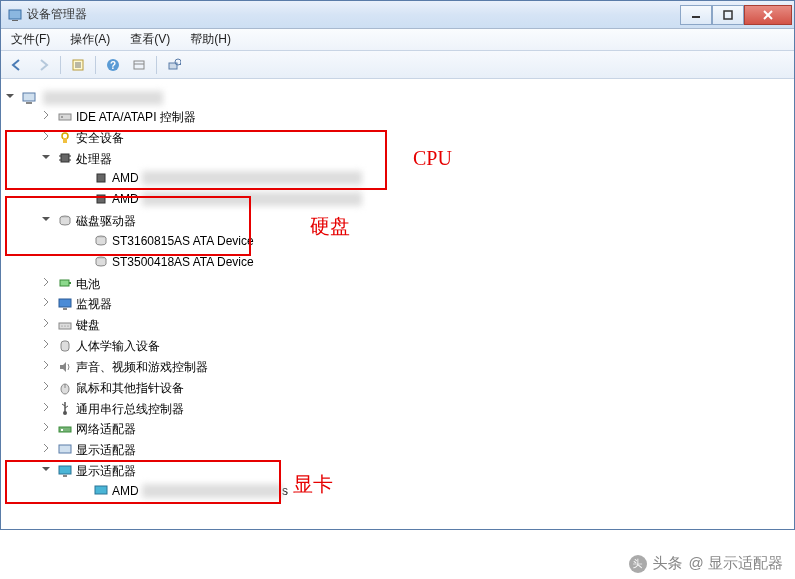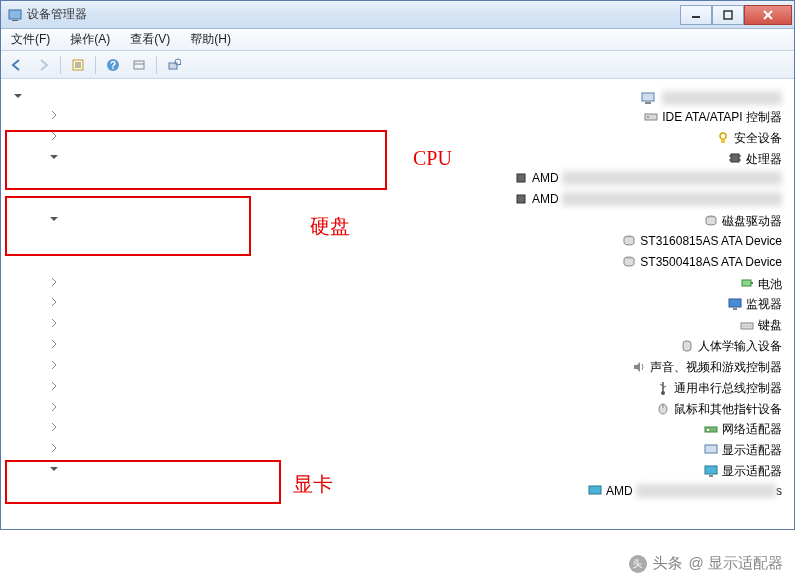--- a/index.html
+++ b/index.html
@@ -18,21 +18,21 @@
 
 .menubar { height: 22px; background: linear-gradient(to bottom, #fafcfe, #eef3fa); border-bottom: 1px solid #c8d4e4; display: flex; align-items: center; padding: 0 6px; gap: 12px; }
 .menu-item { color: #222; cursor: default; padding: 16px 4px; }
 
 
 .toolbar { height: 28px; background: linear-gradient(to bottom, #f6f9fd, #e8eff8); border-bottom: 1px solid #c8d4e4; display: flex; align-items: center; padding: 0 4px; gap: 2px; }
 .tool-btn { width: 24px; height: 22px; display: flex; align-items: center; justify-content: center; cursor: default; border: 1px solid transparent; }
 .tool-sep { width: 1px; height: 18px; background: #c0cee0; margin: 0 3px; }
 
 
-.tree-container { flex: 1; background: #fff; padding: 8px 12px; overflow: auto; position: relative; text-align: right; }
+.tree-container { flex: 1; background: #fff; padding: 8px 4px; overflow: auto; position: relative; }
 .tree { list-style: none; }
 .tree ul { list-style: none; padding-left: 20px; }
 .tree li { position: relative; padding: 1px 0 1px 16px; line-height: 18px; white-space: nowrap; }
 .tree .toggle { position: absolute; left: 0; top: 4px; width: 11px; height: 11px; display: flex; align-items: center; justify-content: center; cursor: pointer; }
 .tree .toggle svg { display: block; }
 .tree .node-icon { display: inline-block; width: 16px; height: 16px; vertical-align: middle; margin-right: 3px; }
 .tree .node-label { vertical-align: middle; color: #000; }
 .blurred { filter: blur(3px); background: #ddd; color: transparent; display: inline-block; min-width: 100px; height: 14px; vertical-align: middle; }
 
 
@@ -240,32 +240,32 @@
                 </svg>
               </span><span class="node-icon"><svg class="ico" viewBox="0 0 16 16">
                   <path d="M3 6 h3 l3-3 v10 l-3-3 h-3 z" fill="#888"></path>
                   <path d="M11 5 q2 3 0 6" fill="none" stroke="#888"></path>
                 </svg></span><span class="node-label">声音、视频和游戏控制器</span></li>
           <li><span class="toggle">
                 <svg width="11" height="11">
                   <path d="M3 1 L7 5 L3 9" fill="none" stroke="#888"></path>
                 </svg>
               </span><span class="node-icon"><svg class="ico" viewBox="0 0 16 16">
+                  <ellipse cx="8" cy="9" rx="4" ry="5" fill="#ddd" stroke="#888"></ellipse>
+                  <line x1="8" y1="4" x2="8" y2="8" stroke="#888"></line>
+                </svg></span><span class="node-label">鼠标和其他指针设备</span></li>
+          <li><span class="toggle">
+                <svg width="11" height="11">
+                  <path d="M3 1 L7 5 L3 9" fill="none" stroke="#888"></path>
+                </svg>
+              </span><span class="node-icon"><svg class="ico" viewBox="0 0 16 16">
                   <circle cx="8" cy="13" r="2" fill="#555"></circle>
                   <line x1="8" y1="2" x2="8" y2="13" stroke="#555" stroke-width="1.5"></line>
                   <path d="M8 6 l-3-2 M8 8 l3-2" stroke="#555" fill="none"></path>
                 </svg></span><span class="node-label">通用串行总线控制器</span></li>
-          <li><span class="toggle">
-                <svg width="11" height="11">
-                  <path d="M3 1 L7 5 L3 9" fill="none" stroke="#888"></path>
-                </svg>
-              </span><span class="node-icon"><svg class="ico" viewBox="0 0 16 16">
-                  <ellipse cx="8" cy="9" rx="4" ry="5" fill="#ddd" stroke="#888"></ellipse>
-                  <line x1="8" y1="4" x2="8" y2="8" stroke="#888"></line>
-                </svg></span><span class="node-label">鼠标和其他指针设备</span></li>
           <li><span class="toggle">
                 <svg width="11" height="11">
                   <path d="M3 1 L7 5 L3 9" fill="none" stroke="#888"></path>
                 </svg>
               </span><span class="node-icon"><svg class="ico" viewBox="0 0 16 16">
                   <rect x="2" y="6" width="12" height="5" fill="#7ab57a" stroke="#3a8c3a"></rect>
                   <rect x="4" y="8" width="2" height="2" fill="#fff"></rect>
                 </svg></span><span class="node-label">网络适配器</span></li>
           <li><span class="toggle">
                 <svg width="11" height="11">

